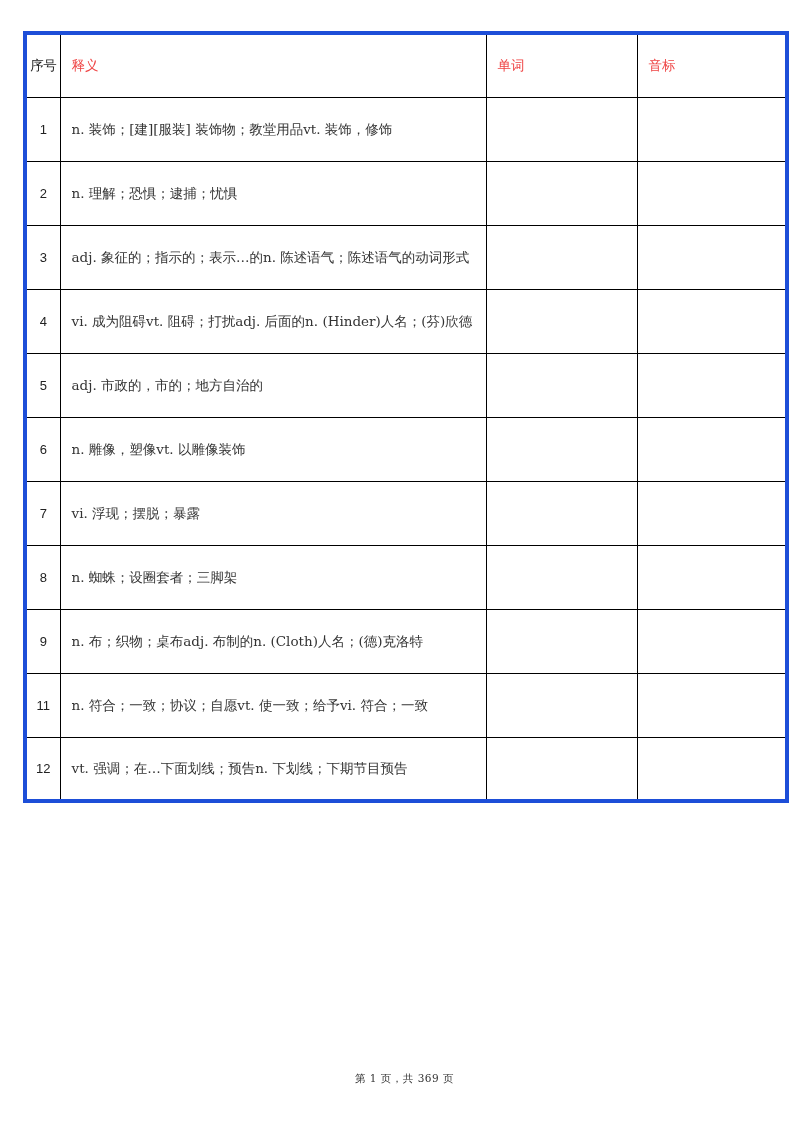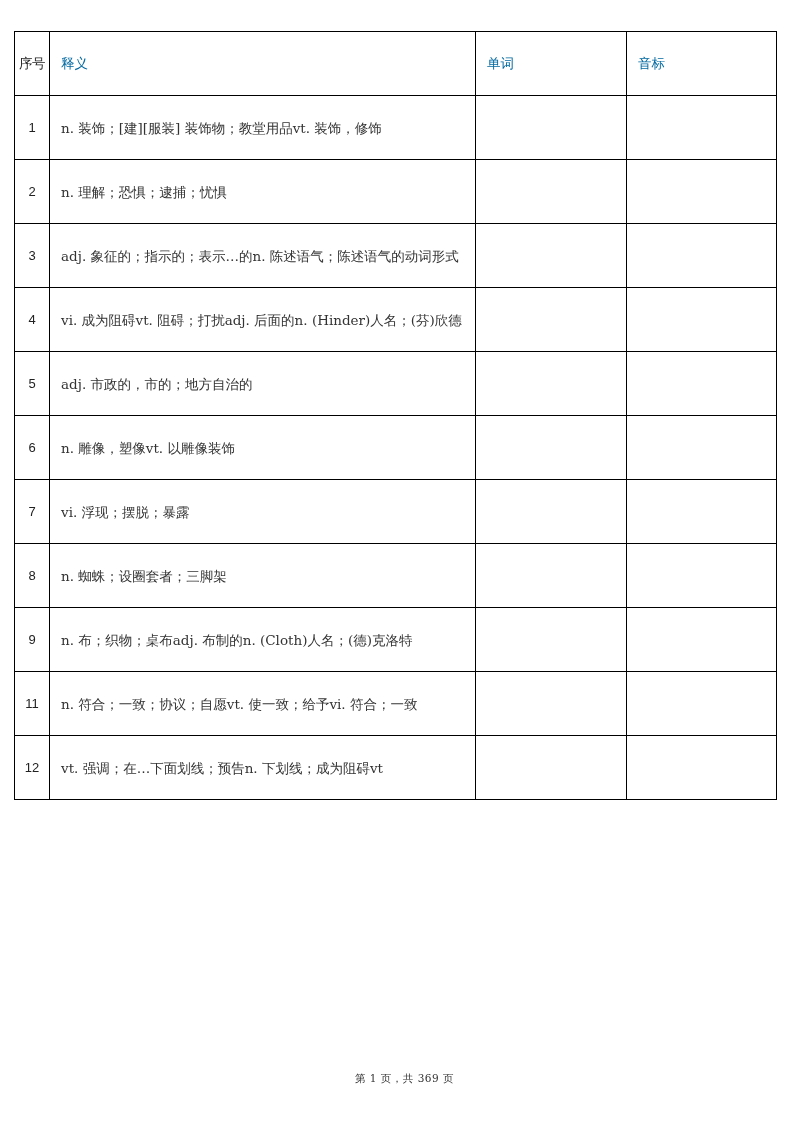--- a/index.html
+++ b/index.html
@@ -10,26 +10,26 @@
     body {
       width: 793px;
       height: 1122px;
       position: relative;
       overflow: hidden;
       font-family: "DejaVu Serif", "Liberation Serif", serif;
       color: #222222;
     }
     .page-table {
       position: absolute;
-      left: 14px;
+      left: 23px;
       top: 31px;
       width: 762px;
       border-collapse: collapse;
       table-layout: fixed;
-      border: 1px solid #1d4ed8;
+      border: 4px solid #1d4ed8;
     }
     .page-table td, .page-table th {
       border: 1px solid #000000;
       padding: 0;
       vertical-align: middle;
       font-weight: normal;
       text-align: left;
     }
     .page-table tr.header-row { height: 64px; }
     .page-table tr.data-row { height: 64px; }
@@ -43,21 +43,21 @@
       font-size: 13.5px;
       text-align: center !important;
       padding: 0 !important;
       white-space: nowrap;
       letter-spacing: -0.5px;
     }
     .hdr-text {
       font-family: Liberation Serif, serif;
       font-size: 13.5px;
       padding-left: 11px !important;
-      color: #0369a1;
+      color: #ef4444;
     }
     .cell-num {
       font-family: "Liberation Sans", "DejaVu Sans", sans-serif;
       font-size: 13px;
       text-align: center !important;
       color: #222222;
     }
     .cell-def {
       font-family: "DejaVu Serif", "Liberation Serif", serif;
       font-size: 13.5px;
@@ -156,20 +156,20 @@
         <td class="cell-empty"></td>
       </tr>
       <tr class="data-row">
         <td class="cell-num">11</td>
         <td class="cell-def">n. 符合；一致；协议；自愿vt. 使一致；给予vi. 符合；一致</td>
         <td class="cell-empty"></td>
         <td class="cell-empty"></td>
       </tr>
       <tr class="data-row">
         <td class="cell-num">12</td>
-        <td class="cell-def">vt. 强调；在…下面划线；预告n. 下划线；成为阻碍vt</td>
+        <td class="cell-def">vt. 强调；在…下面划线；预告n. 下划线；下期节目预告</td>
         <td class="cell-empty"></td>
         <td class="cell-empty"></td>
       </tr>
     </tbody>
 </table>
 
 <div class="footer">第 1 页，共 369 页</div>
 
 </body></html>

